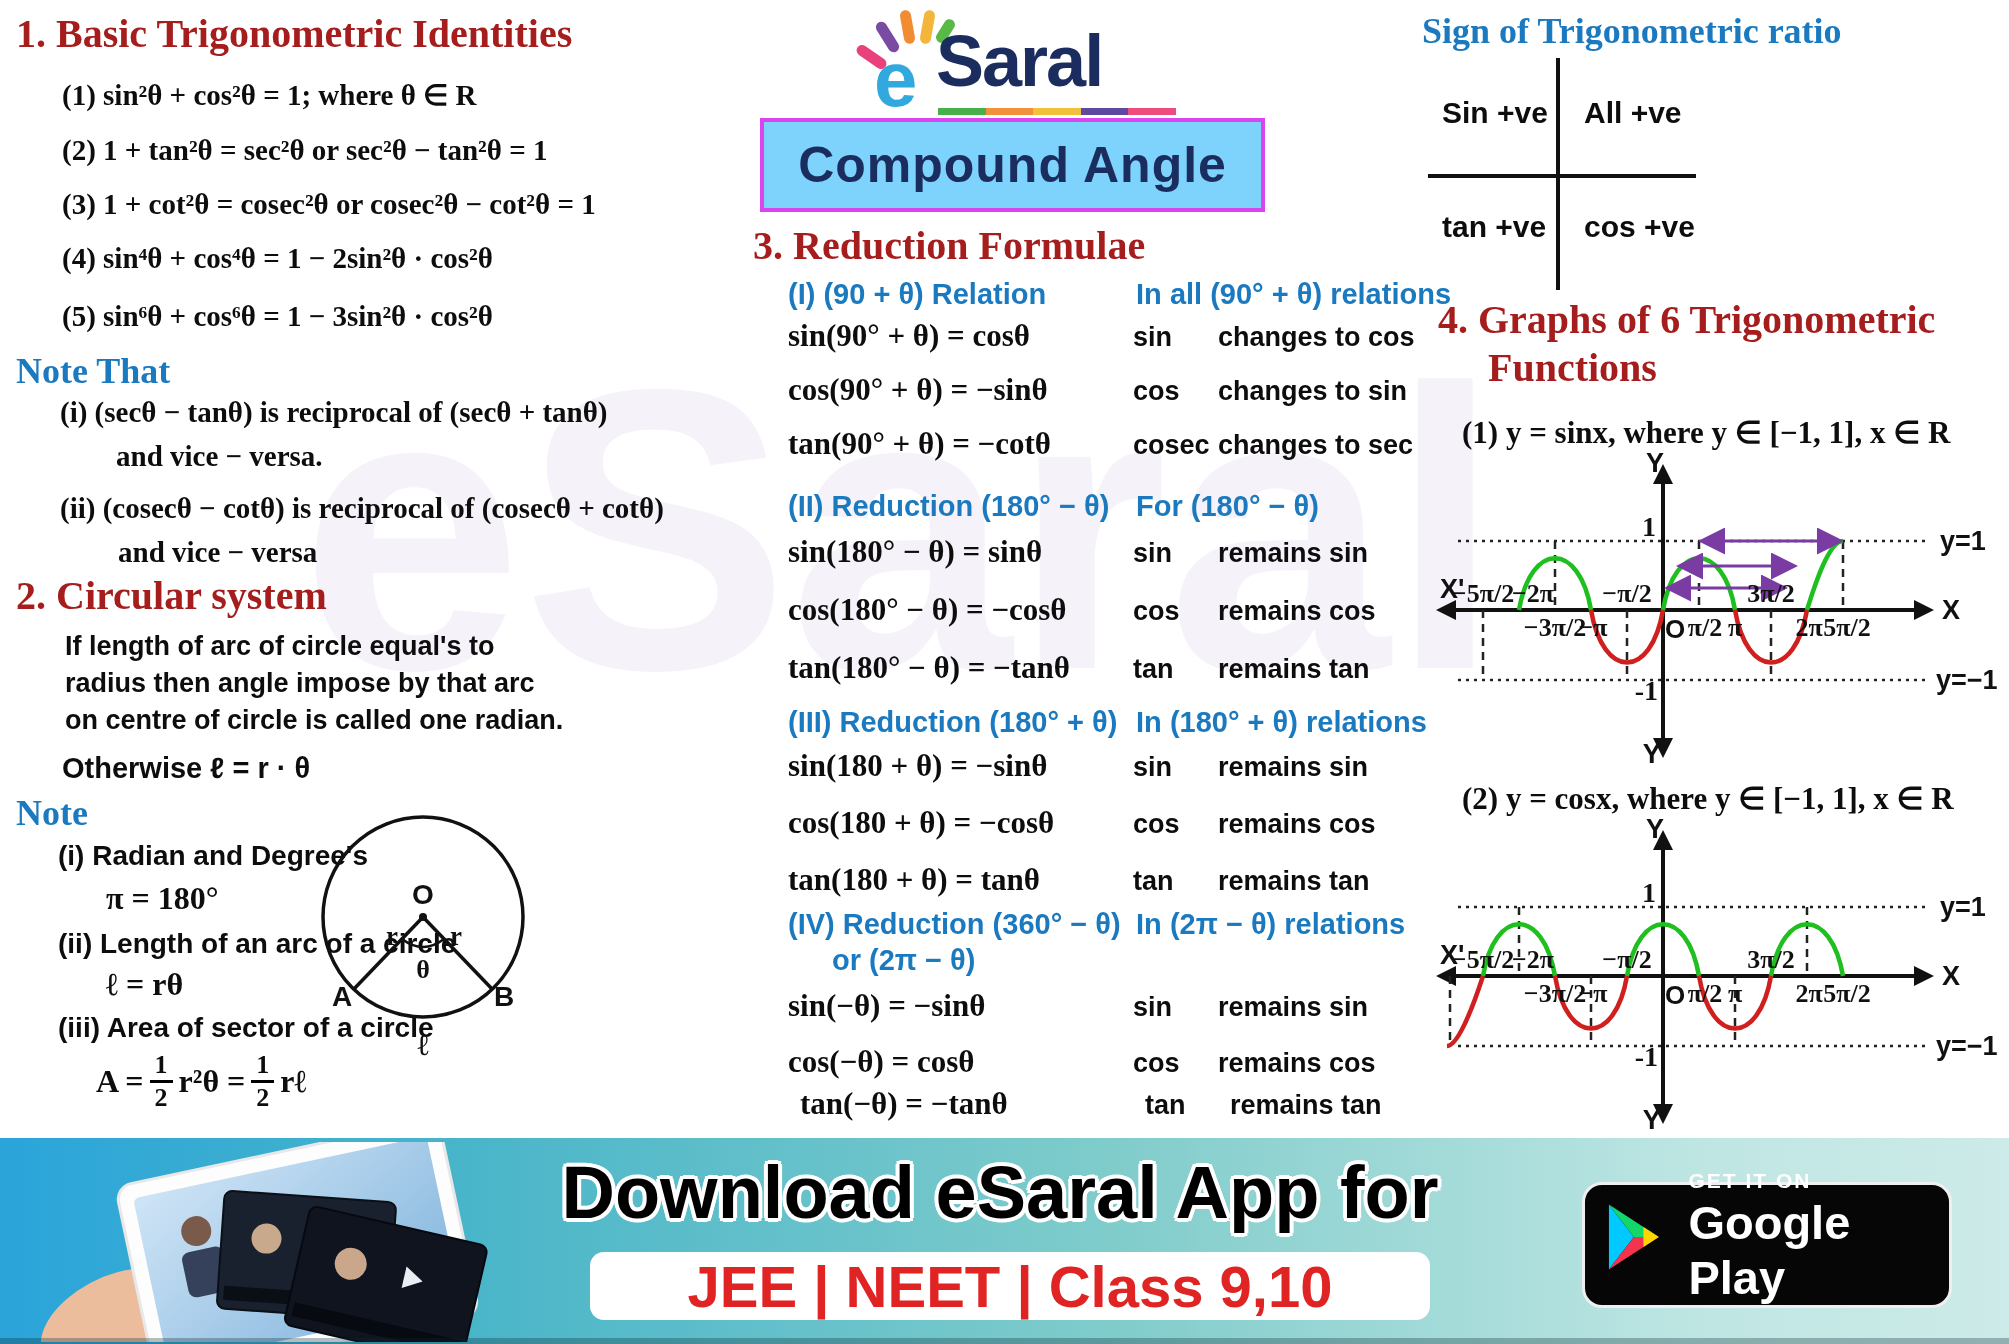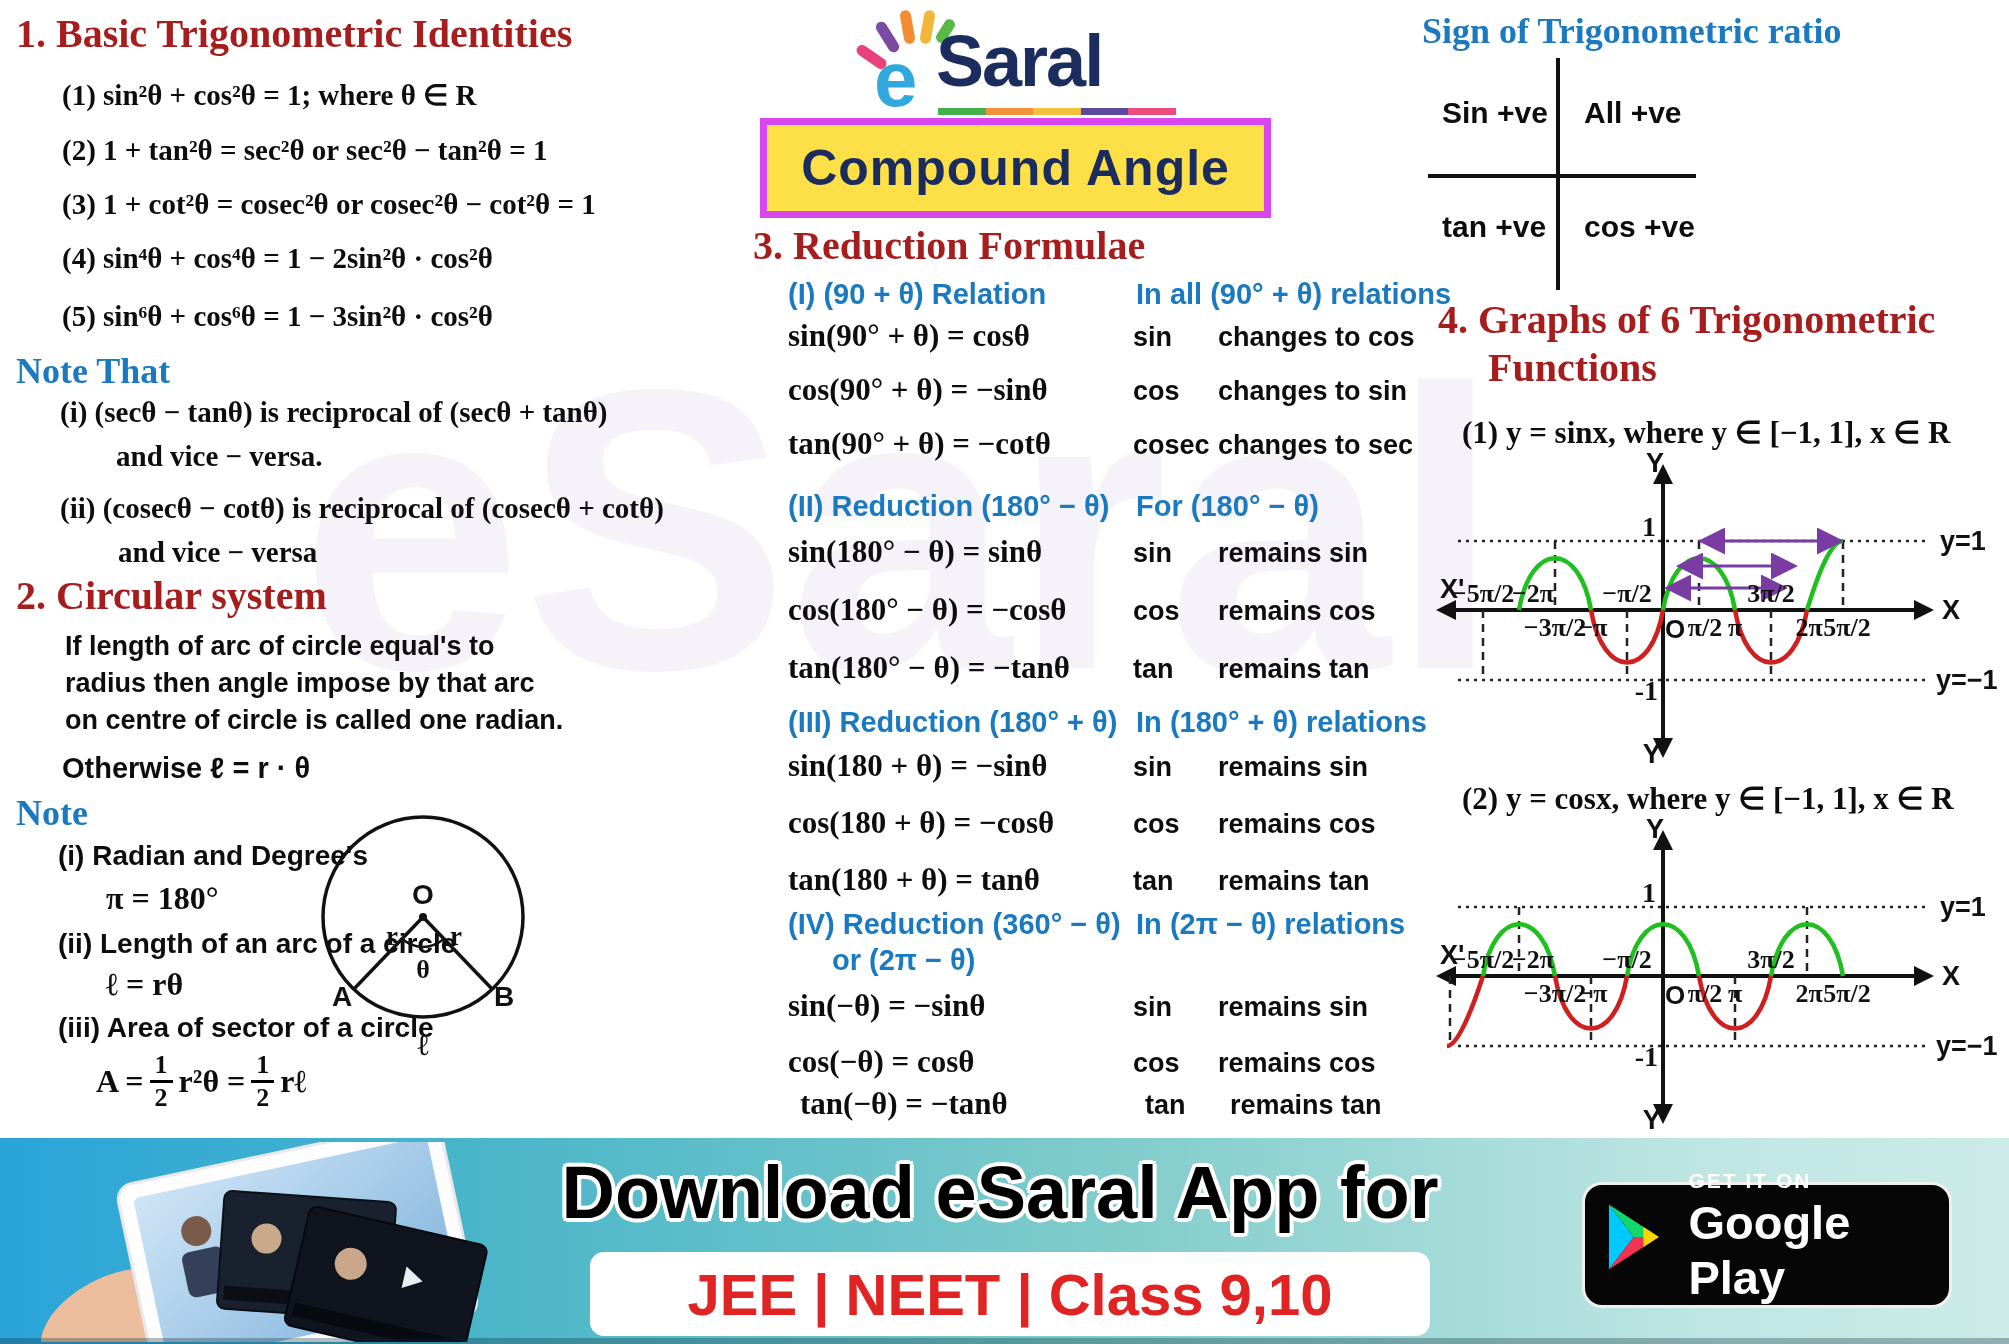--- a/index.html
+++ b/index.html
@@ -10,38 +10,38 @@
   .sa{font-family:"Liberation Sans",sans-serif;font-weight:bold;}
   .red{color:#a51d1d;}
   .blue{color:#1b7abf;}
   .navy{color:#1b2c5e;}
   .blk{color:#0d0d0d;}
   .watermark{position:absolute;left:300px;top:300px;font-size:400px;font-weight:bold;
              color:#4c1d95;opacity:0.05;pointer-events:none;font-family:"Liberation Sans",sans-serif;}
   .frac{display:inline-block;vertical-align:-14px;text-align:center;line-height:1;margin:0 6px;}
   .frac .n{display:block;border-bottom:3px solid #000;padding:0 5px 2px 5px;font-size:26px;}
   .frac .d{display:block;padding-top:2px;font-size:26px;}
-  .titlebox{position:absolute;left:760px;top:118px;width:497px;height:86px;border:7px solid #d946ef;
-            background:#fde047;display:flex;align-items:center;justify-content:center;}
+  .titlebox{position:absolute;left:760px;top:118px;width:497px;height:86px;border:4px solid #d946ef;
+            background:#7dd3fc;display:flex;align-items:center;justify-content:center;}
   .titlebox span{font-size:50px;font-weight:800;letter-spacing:1px;}
   .row{position:absolute;left:788px;}
   .row .f{display:inline-block;width:345px;font-family:"Liberation Serif",serif;font-weight:bold;font-size:31px;color:#0d0d0d;}
   .row .fn{display:inline-block;width:85px;font-size:27px;font-weight:bold;color:#0d0d0d;}
   .row .to{font-size:27px;font-weight:bold;color:#0d0d0d;}
   .gtitle{position:absolute;left:788px;font-size:29px;font-weight:bold;color:#1b7abf;}
   .gtitle .t1{display:inline-block;width:340px;}
   svg text{font-family:"Liberation Serif",serif;font-weight:bold;fill:#111;}
   svg text.sans{font-family:"Liberation Sans",sans-serif;}
   .banner{position:absolute;left:0;top:1138px;width:2009px;height:206px;
           background:linear-gradient(90deg,#2aa4da 0%,#47b4c9 22%,#7fcccb 55%,#bfe6e3 85%,#cdebe8 100%);}
   .banner-edge{position:absolute;left:0;top:1338px;width:2009px;height:6px;background:rgba(10,40,50,.30);}
   .dl-text{position:absolute;left:430px;top:1150px;width:1140px;text-align:center;
            font-size:74px;font-weight:800;color:#000;
            text-shadow:4px 0 0 #fff,-4px 0 0 #fff,0 4px 0 #fff,0 -4px 0 #fff,3px 3px #fff,-3px -3px #fff,3px -3px #fff,-3px 3px #fff;}
-  .pill{position:absolute;left:590px;top:1252px;width:840px;height:84px;background:#fff;border-radius:14px;
+  .pill{position:absolute;left:590px;top:1252px;width:840px;height:68px;background:#fff;border-radius:14px;
         display:flex;align-items:center;justify-content:center;color:#e02424;font-size:58px;font-weight:800;}
   .badge{position:absolute;left:1582px;top:1182px;width:370px;height:126px;background:#060606;border:3px solid #efefef;
          border-radius:20px;display:flex;align-items:center;padding:0 0 17px 22px;box-sizing:border-box;cursor:pointer;}
   .badge-texts{margin-left:20px;display:flex;flex-direction:column;}
   .badge-small{color:#fff;font-size:21px;letter-spacing:2px;font-weight:bold;}
   .badge-large{color:#fff;font-size:47px;font-weight:bold;margin-top:2px;}
   .logo{position:absolute;left:858px;top:6px;width:340px;height:112px;}
   .petal{position:absolute;width:11px;height:34px;border-radius:6px;}
   .logo-e{position:absolute;left:16px;top:28px;font-size:78px;font-weight:800;color:#31a8de;}
   .logo-brand{position:absolute;left:78px;top:14px;font-size:72px;font-weight:800;letter-spacing:-2px;color:#1b2c5e;}

